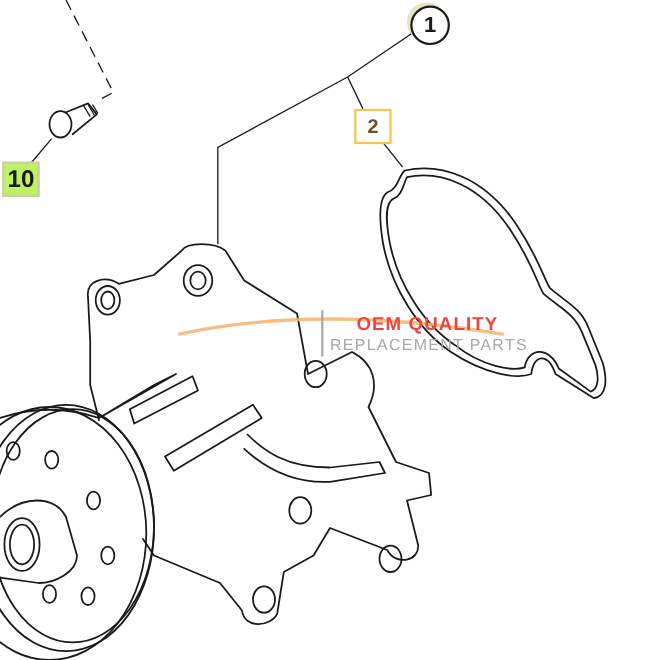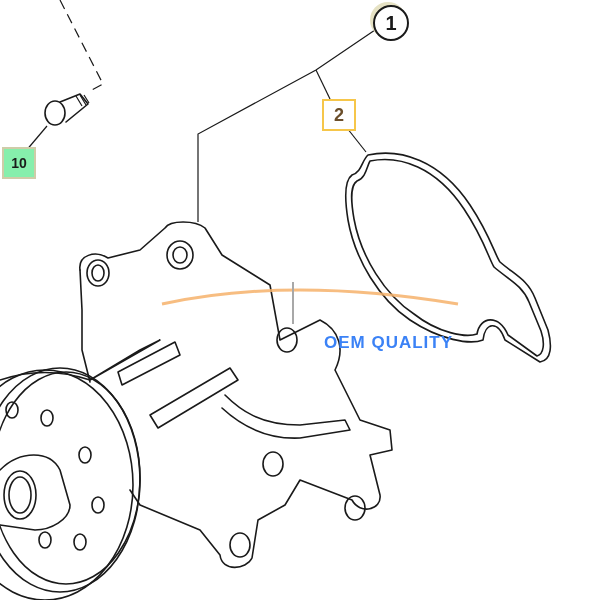--- a/index.html
+++ b/index.html
@@ -6,25 +6,25 @@
   #stage{position:relative;width:600px;height:600px;overflow:hidden;background:#ffffff;}
   svg{position:absolute;left:0;top:0;}
   .ln{fill:none;stroke:#1a1a1a;stroke-width:1.6;stroke-linecap:round;stroke-linejoin:round;}
   .thin{fill:none;stroke:#1a1a1a;stroke-width:1.2;}
   .label-box{position:absolute;display:flex;align-items:center;justify-content:center;
     font-family:"Liberation Sans",sans-serif;font-weight:bold;color:#1a1a1a;}
   .callout-1{left:373px;top:5px;width:32px;height:32px;border-radius:50%;border:2px solid #1a1a1a;
     background:#fff;font-size:20px;box-shadow:-3px -3px 0 0 #e6e2c4;}
   .callout-2{left:322px;top:99px;width:30px;height:28px;border:2px solid #f6c64a;background:#fff;
     font-size:18px;color:#6b4e2a;}
-  .callout-10{left:2px;top:147px;width:30px;height:28px;border:2px solid #cfcca8;background:#86efac;font-size:14px;}
+  .callout-10{left:2px;top:147px;width:30px;height:28px;border:2px solid #cfcca8;background:#bef264;font-size:22px;}
   .wm{position:absolute;font-family:"Liberation Sans",sans-serif;}
   .wm-brand{left:118px;top:280px;font-size:44px;font-weight:bold;color:#5aa7e0;opacity:.85;letter-spacing:-1px;}
   .wm-arc{position:absolute;left:160px;top:282px;}
-  .wm-oem{left:324px;top:285px;font-size:17px;font-weight:bold;color:#3b82f6;letter-spacing:1px;margin-top:48px;}
+  .wm-oem{left:324px;top:285px;font-size:17px;font-weight:bold;color:#ef4444;letter-spacing:1px;}
   .wm-repl{left:300px;top:306px;font-size:14.5px;color:#a8a8a8;letter-spacing:1.2px;}
   .wm-sep{position:absolute;left:292px;top:282px;width:1.5px;height:42px;background:#a8a8a8;}
 </style>
 </head>
 <body>
 
 <div id="stage">
 <svg width="600" height="600" viewBox="0 0 600 600">
 
   <g>
@@ -79,13 +79,14 @@
 
 <div class="label-box callout-1">1</div>
 <div class="label-box callout-2">2</div>
 <div class="label-box callout-10">10</div>
 
 <svg class="wm-arc" width="300" height="30">
   <path d="M2 22 Q130 -6 298 22" fill="none" stroke="#f6b26b" stroke-width="3" opacity=".85"></path>
 </svg>
 <div class="wm-sep"></div>
 <div class="wm wm-oem">OEM QUALITY</div>
+<div class="wm wm-repl">REPLACEMENT PARTS</div>
 </div>
 
 </body></html>

